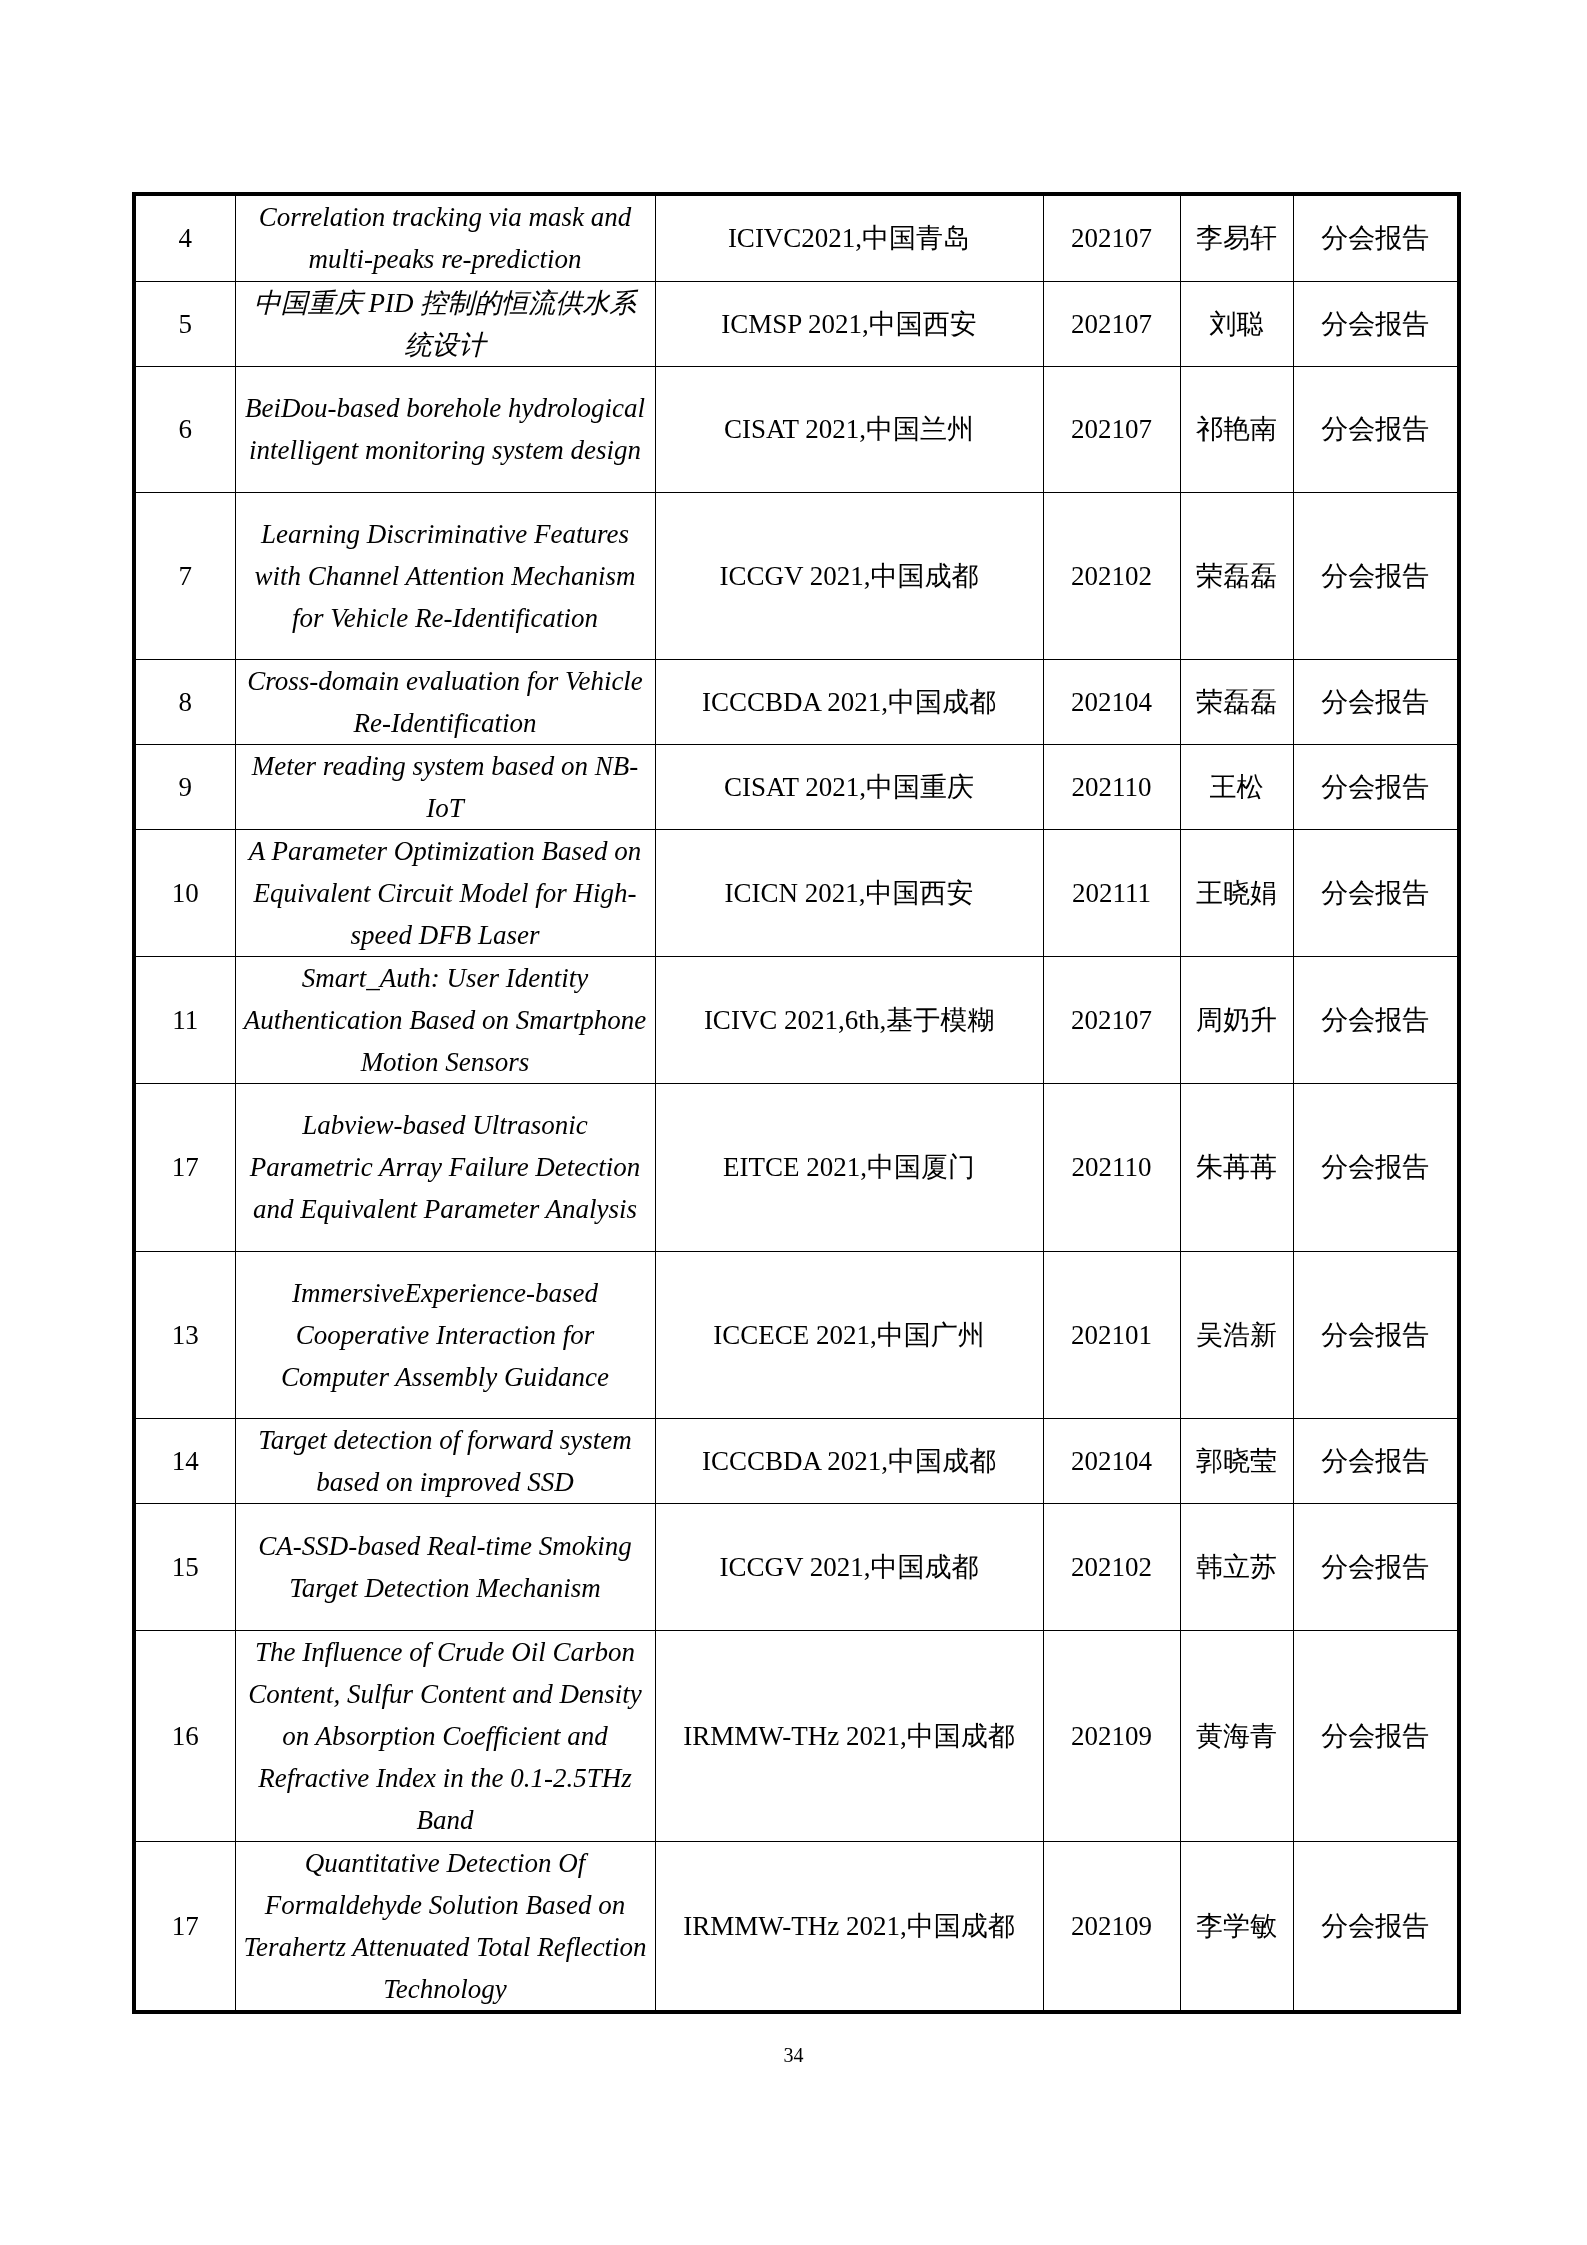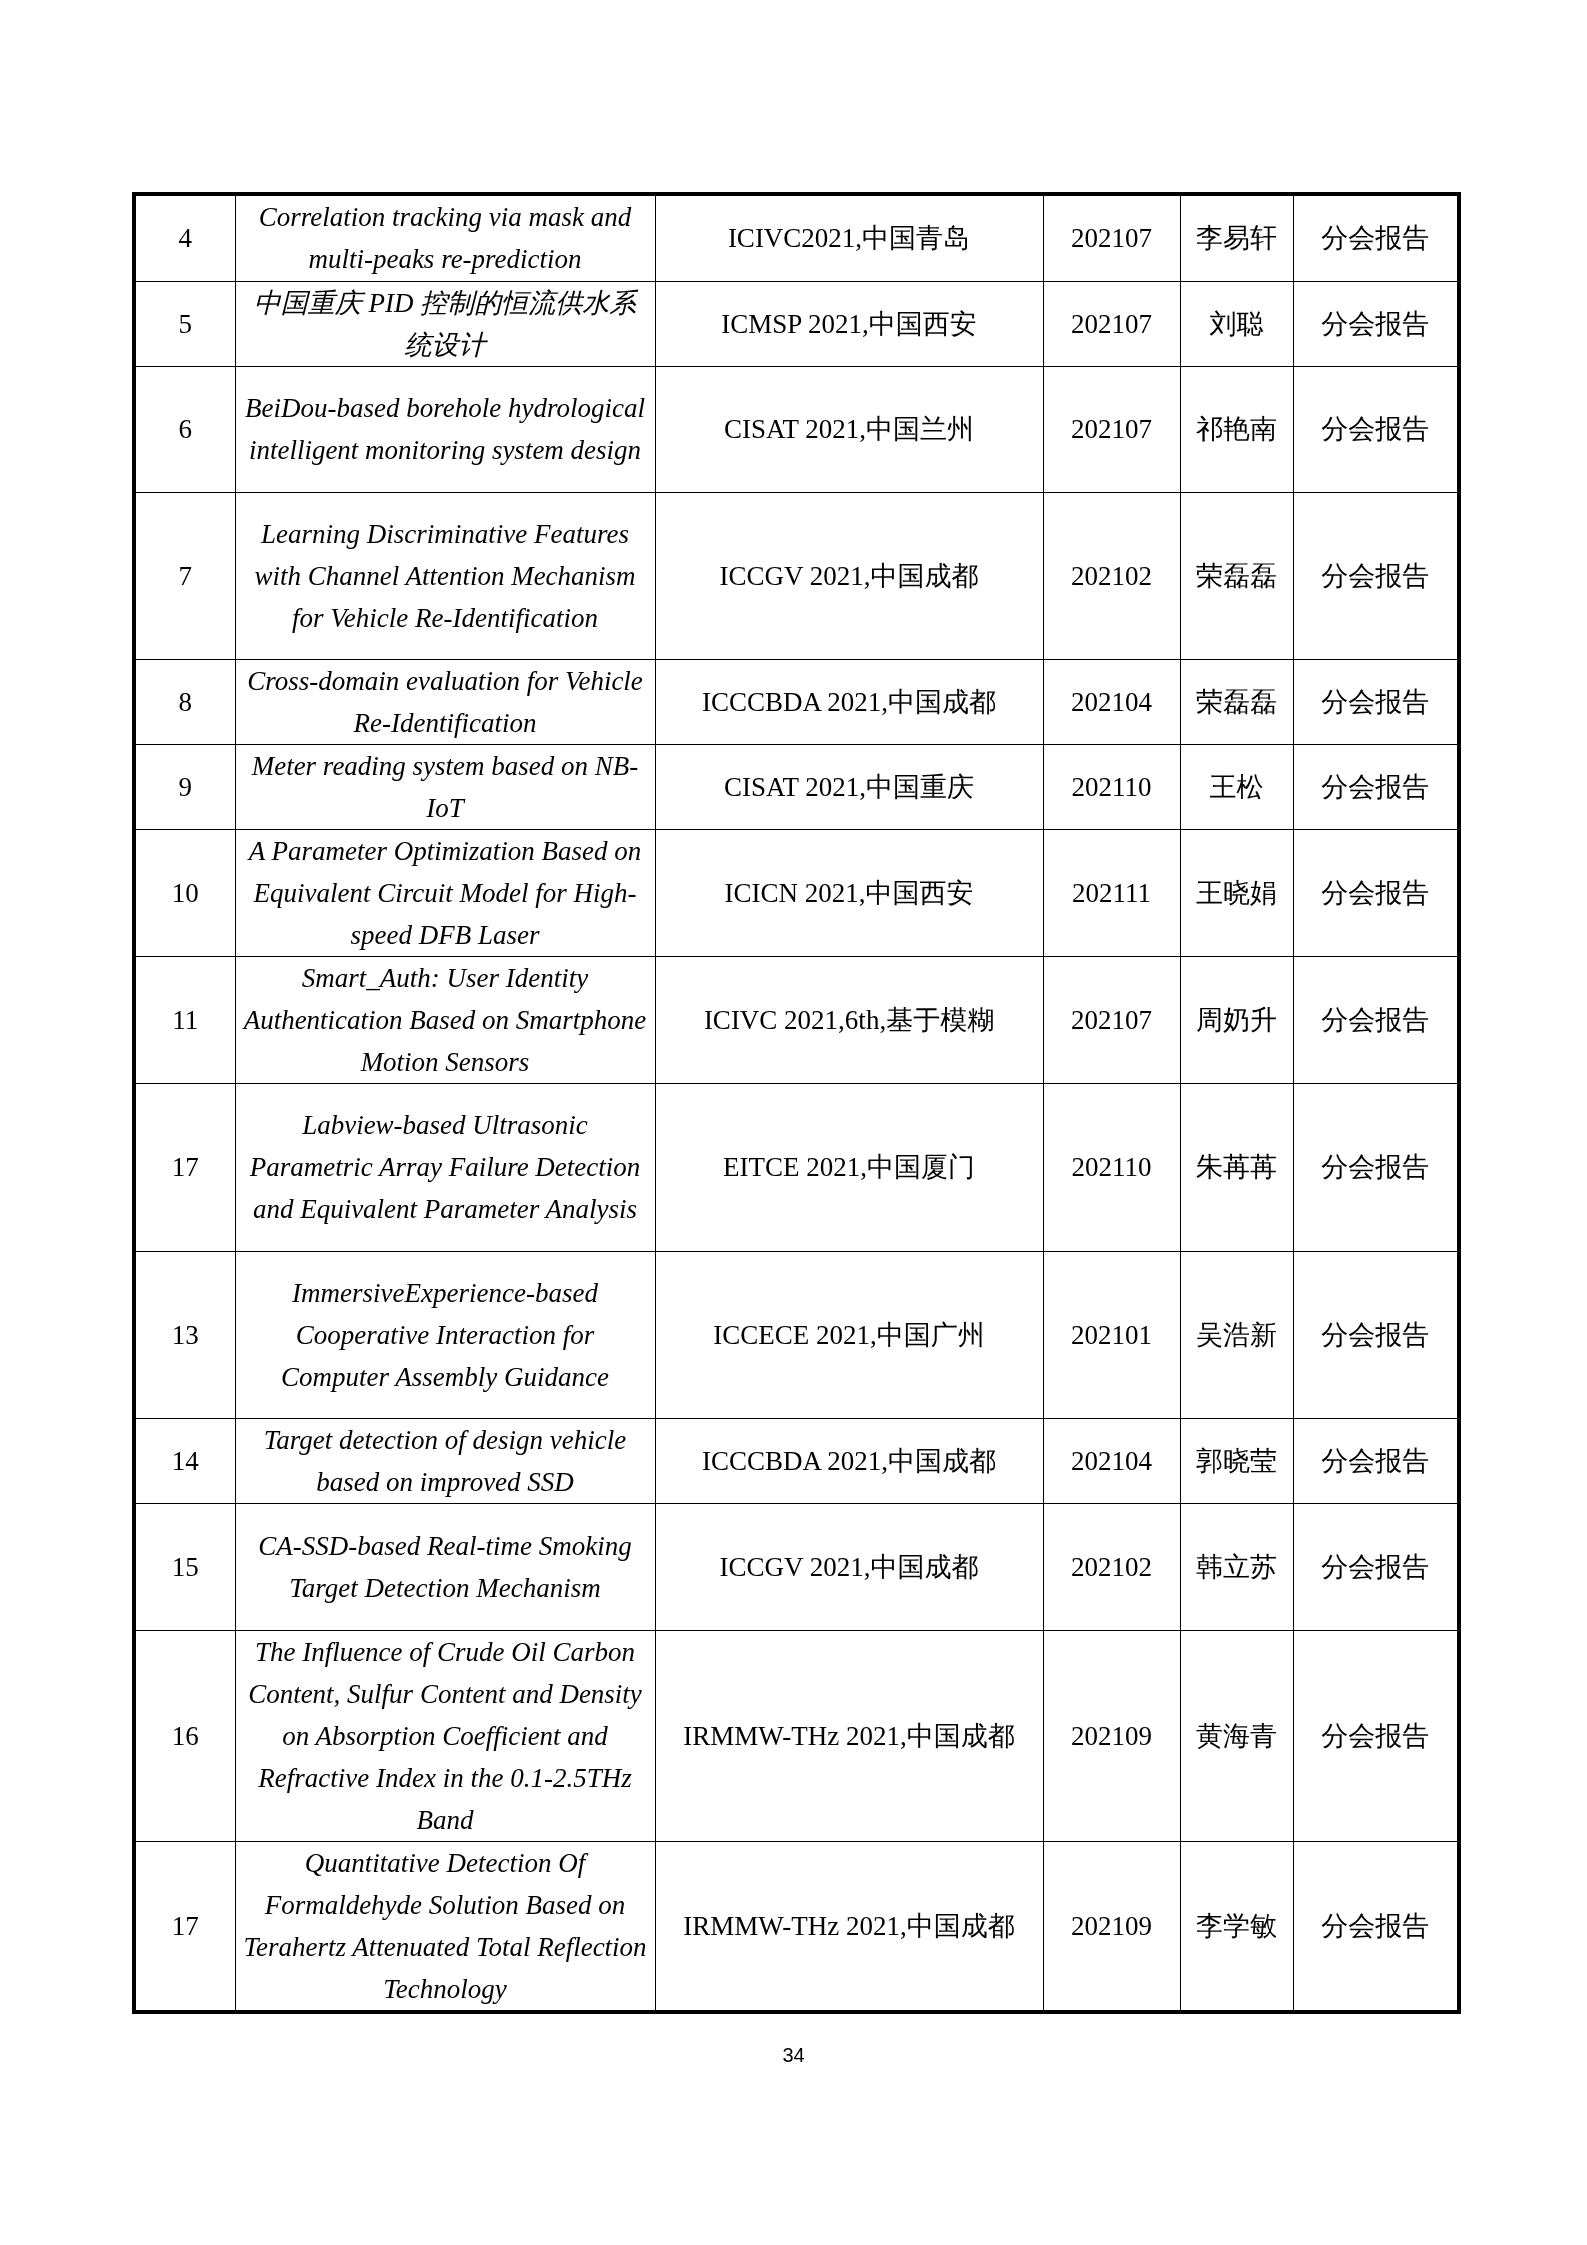--- a/index.html
+++ b/index.html
@@ -26,21 +26,21 @@
   col.c-title { width: 420px; }
   col.c-conf { width: 388px; }
   col.c-date { width: 137px; }
   col.c-author { width: 113px; }
   col.c-type { width: 166px; }
   td.title { padding: 0 8px; font-style: italic; }
   td.conf { padding: 0 24px; }
   td.author { padding: 0 26px; line-height: 42px; }
   .page-number {
     position: absolute; left: 0; width: 1587px; top: 2040px;
-    text-align: center; font-family: Liberation Sans, sans-serif;
+    text-align: center; font-family: Liberation Serif, serif;
     font-size: 20px; line-height: 30px;
   }
 </style>
 </head>
 <body>
 
 <div class="page">
   <table class="pub">
     <colgroup>
       <col class="c-idx">
@@ -126,21 +126,21 @@
       <tr style="height:167px">
         <td>13</td>
         <td class="title">ImmersiveExperience-based Cooperative Interaction for Computer Assembly Guidance</td>
         <td class="conf">ICCECE 2021,中国广州</td>
         <td>202101</td>
         <td class="author">吴浩新</td>
         <td>分会报告</td>
       </tr>
       <tr style="height:85px">
         <td>14</td>
-        <td class="title">Target detection of design vehicle based on improved SSD</td>
+        <td class="title">Target detection of forward system based on improved SSD</td>
         <td class="conf">ICCCBDA 2021,中国成都</td>
         <td>202104</td>
         <td class="author">郭晓莹</td>
         <td>分会报告</td>
       </tr>
       <tr style="height:127px">
         <td>15</td>
         <td class="title">CA-SSD-based Real-time Smoking Target Detection Mechanism</td>
         <td class="conf">ICCGV 2021,中国成都</td>
         <td>202102</td>

